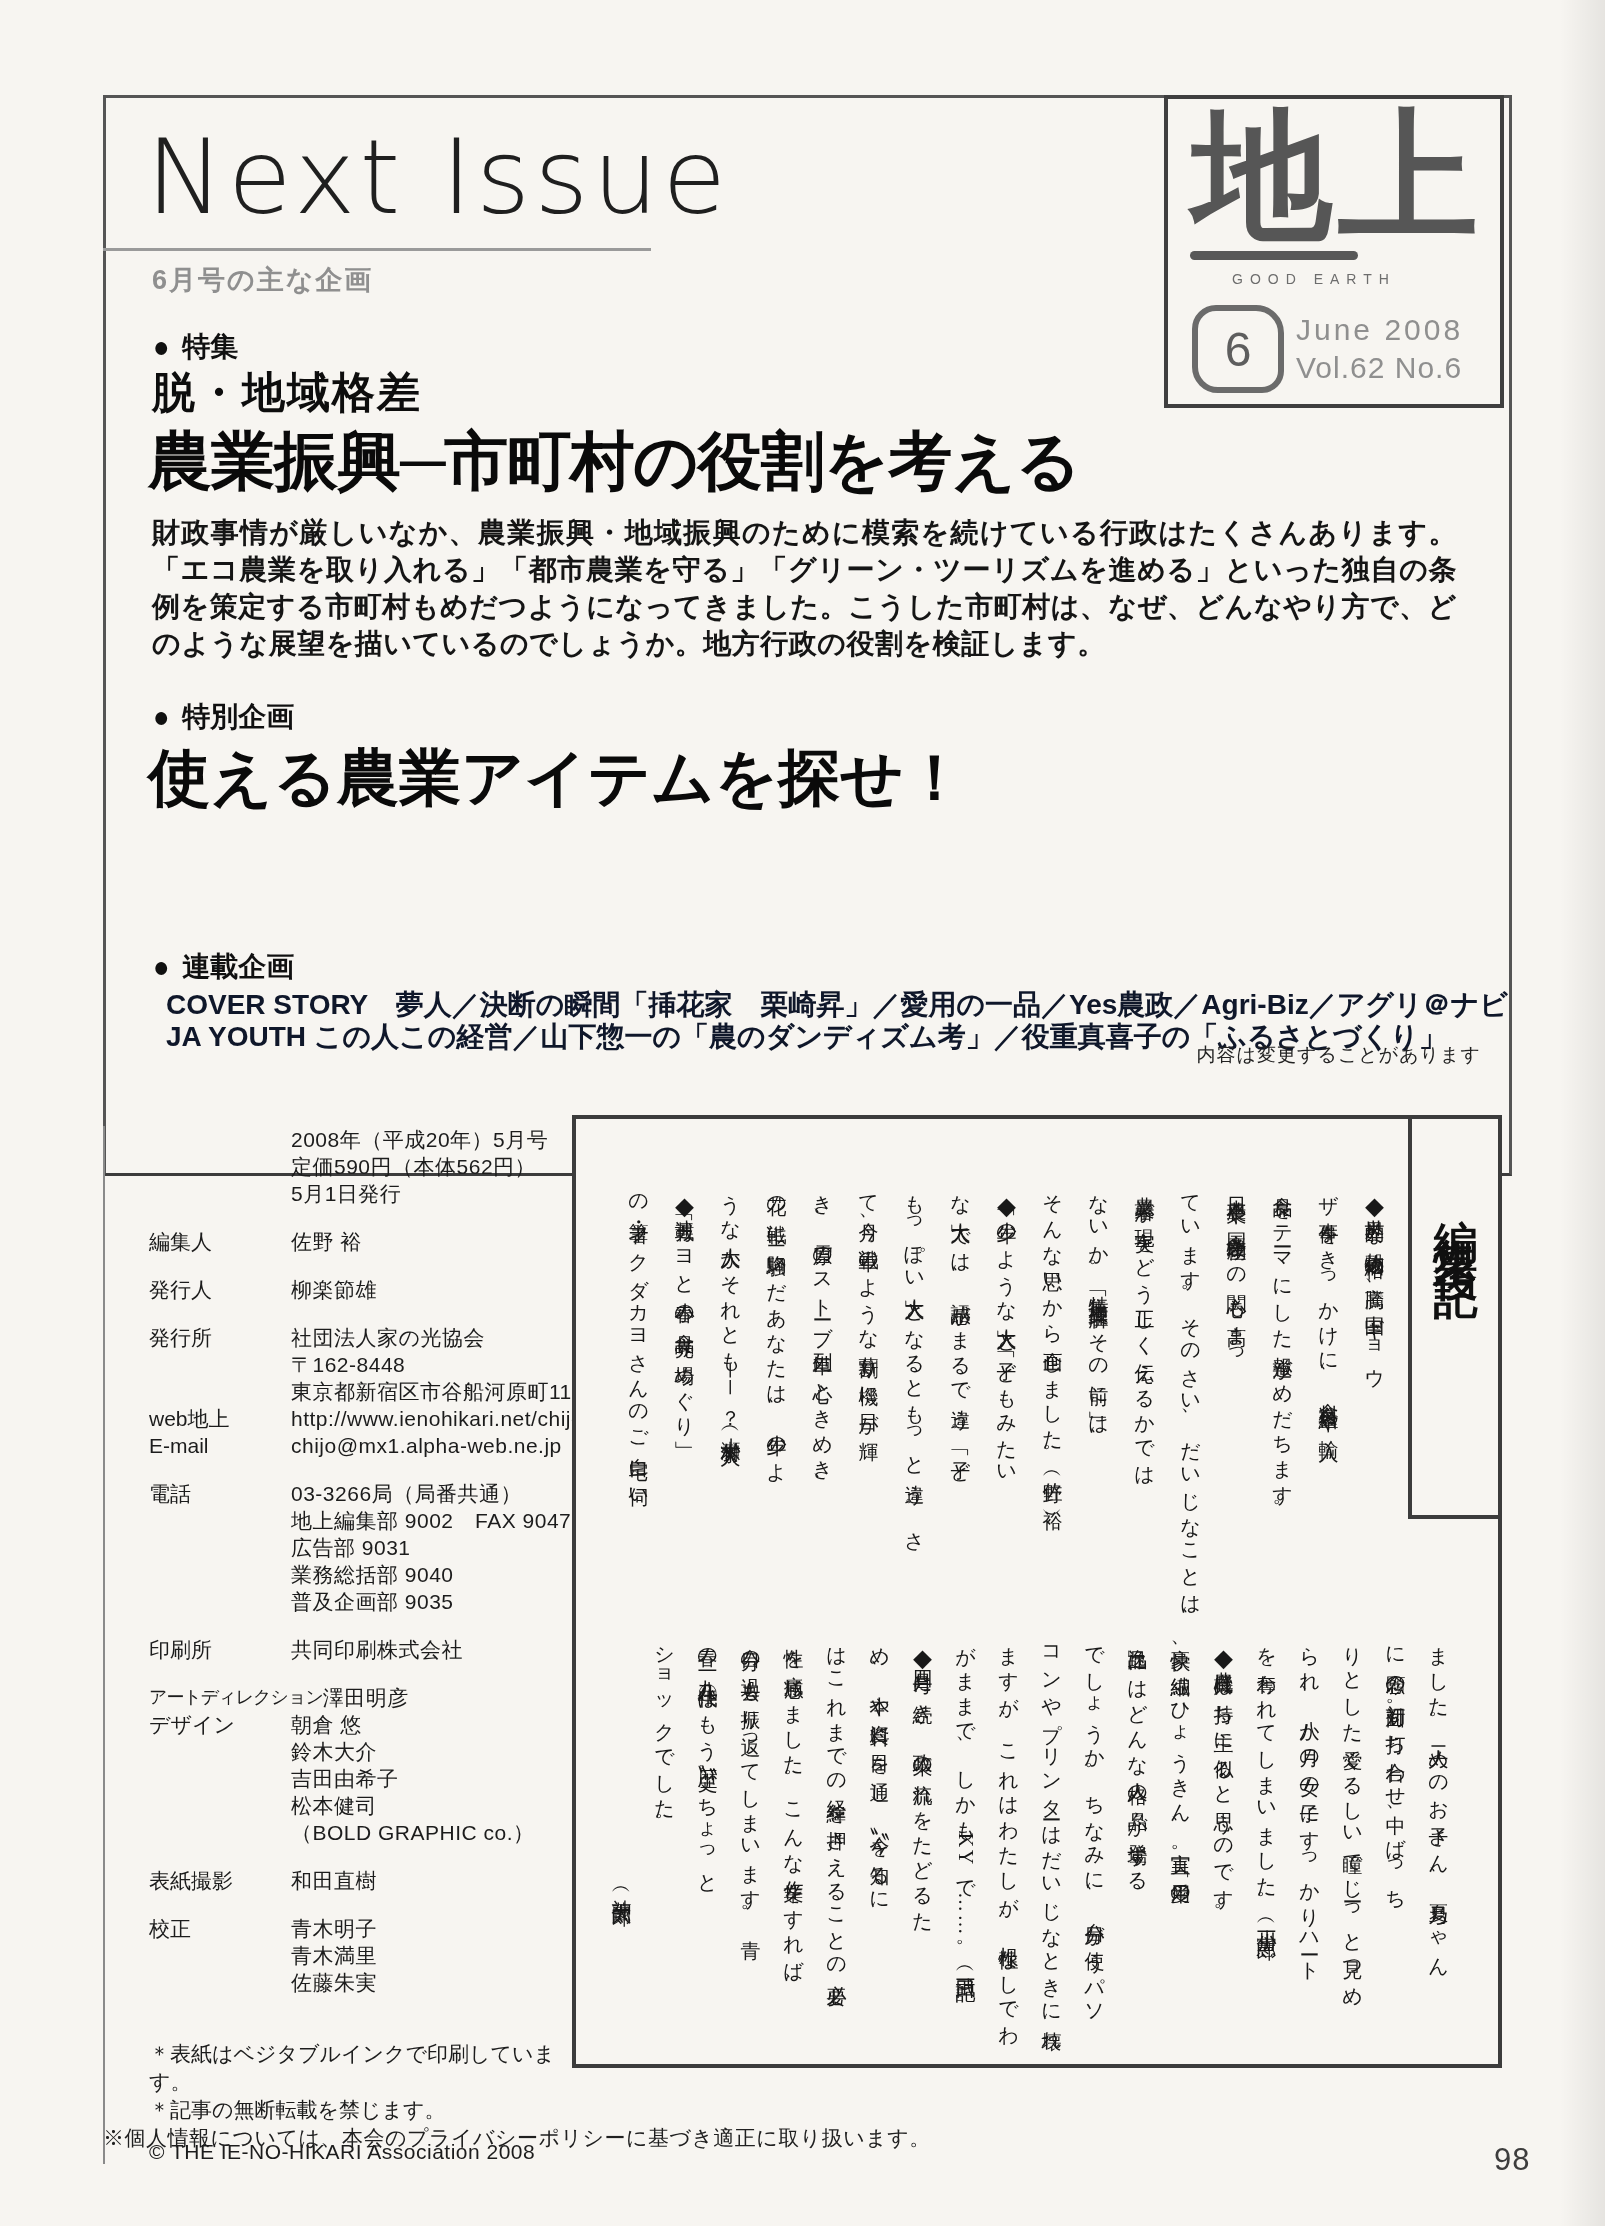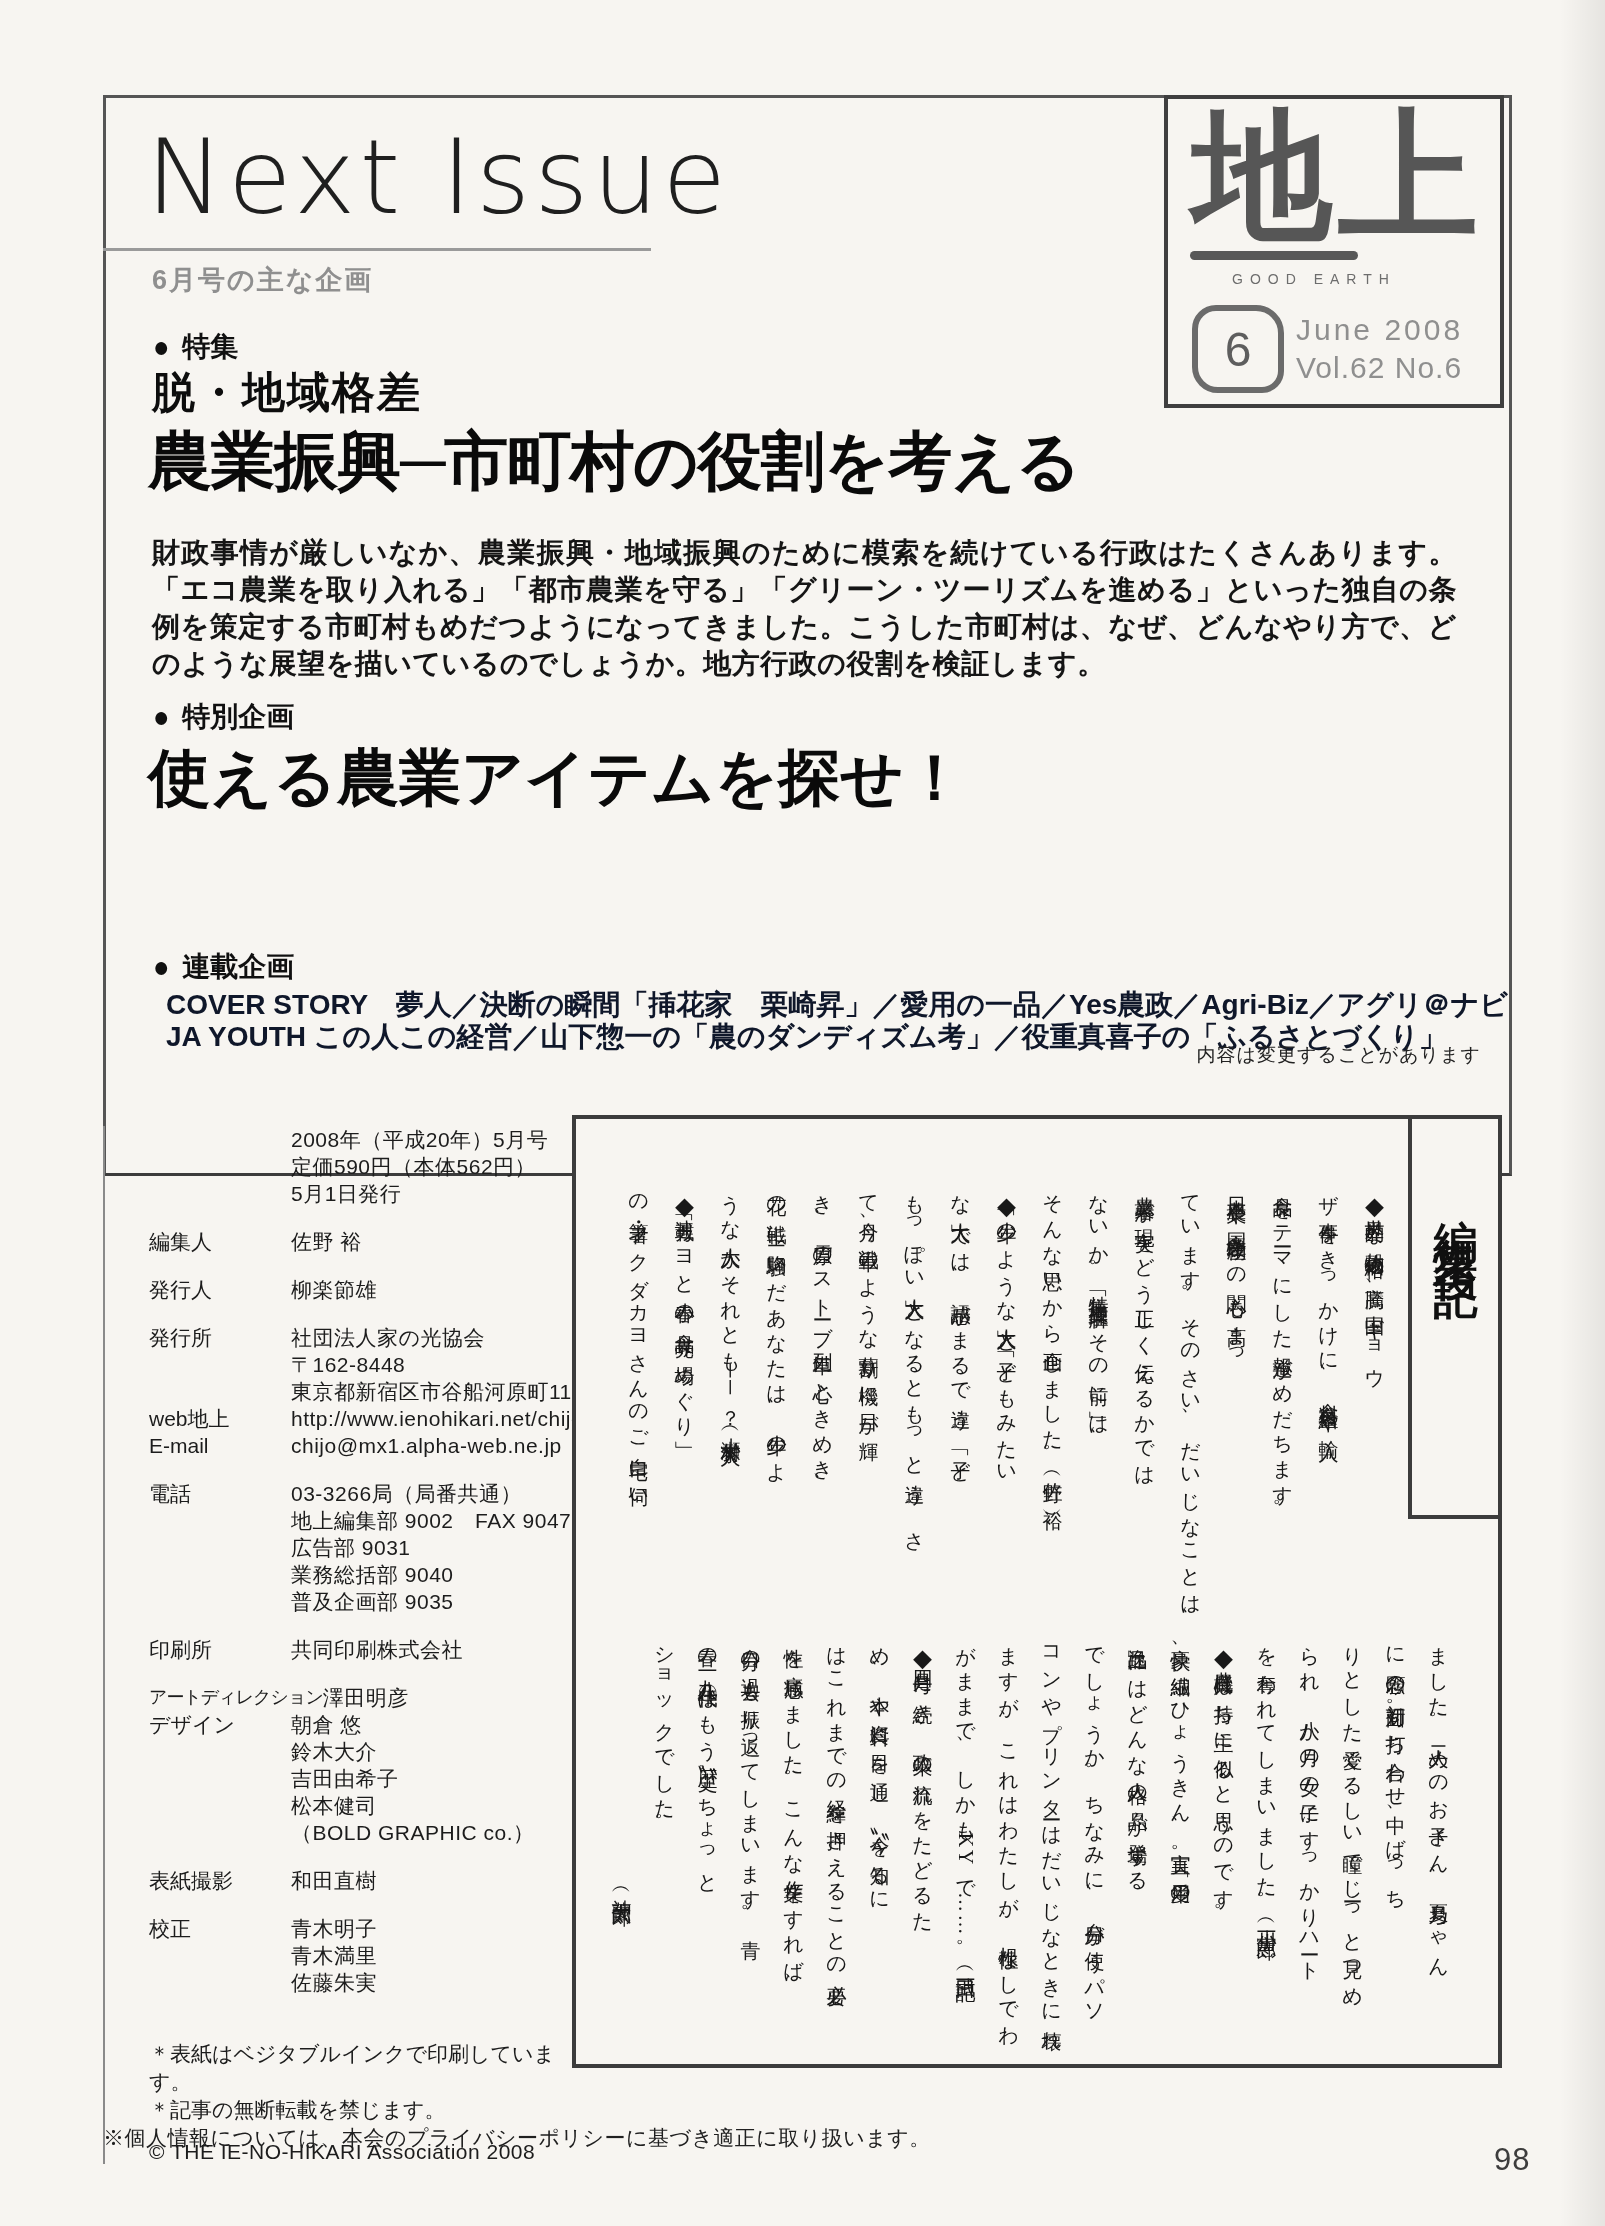--- a/index.html
+++ b/index.html
@@ -18,21 +18,21 @@
     border:3px solid #555;border-bottom-color:#3c3c3c;box-sizing:border-box;}
   .ni-title{position:absolute;left:40px;top:22px;font-size:104px;font-weight:200;
     letter-spacing:4px;color:#1f1f1f;font-family:"DejaVu Sans","Liberation Sans",sans-serif;line-height:1.1;}
   .ni-underline{position:absolute;left:-3px;top:150px;width:548px;height:3px;background:#9a9a9a;}
   .ni-sub{position:absolute;left:46px;top:164px;font-size:27px;font-weight:bold;color:#8f8f8f;letter-spacing:2px;}
   .sec-label{position:absolute;display:flex;align-items:center;gap:12px;font-weight:900;font-size:28px;color:#101010;}
   .sec-label .blt{font-size:30px;line-height:1;transform:scaleX(.92);}
   .kicker{position:absolute;left:46px;top:266px;font-size:43px;font-weight:900;letter-spacing:2px;color:#0d0d0d;}
   .headline1{position:absolute;left:42px;top:320px;font-size:64px;font-weight:900;letter-spacing:-1px;color:#0a0a0a;white-space:nowrap;}
   .para{position:absolute;left:46px;width:1305px;font-size:28px;font-weight:600;
-    line-height:37px;letter-spacing:.5px;text-align:justify;color:#151515;margin-top:20px;}
+    line-height:37px;letter-spacing:.5px;text-align:justify;color:#151515;}
   .headline2{position:absolute;left:42px;top:638px;font-size:62px;font-weight:900;letter-spacing:0;color:#0a0a0a;white-space:nowrap;}
   .serial-line{position:absolute;left:60px;font-size:28px;font-weight:bold;letter-spacing:0;color:#0f172a;white-space:nowrap;}
   .frame-note{position:absolute;right:28px;top:944px;font-size:19px;color:#222;letter-spacing:1px;}
   
   .logo-box{position:absolute;left:1164px;top:95px;width:340px;height:313px;
     border:4px solid #3f3f3f;box-sizing:border-box;background:#f7f5f1;}
   .logo-kanji{position:absolute;left:24px;top:-4px;font-size:140px;font-weight:bold;
     color:#565656;letter-spacing:6px;line-height:1.15;font-family:"Liberation Sans",sans-serif;}
   .logo-stroke{position:absolute;left:22px;top:152px;width:168px;height:9px;background:#585858;border-radius:5px;}
   .logo-tag{position:absolute;left:64px;top:172px;font-size:14px;letter-spacing:7px;color:#6d6d6d;}

